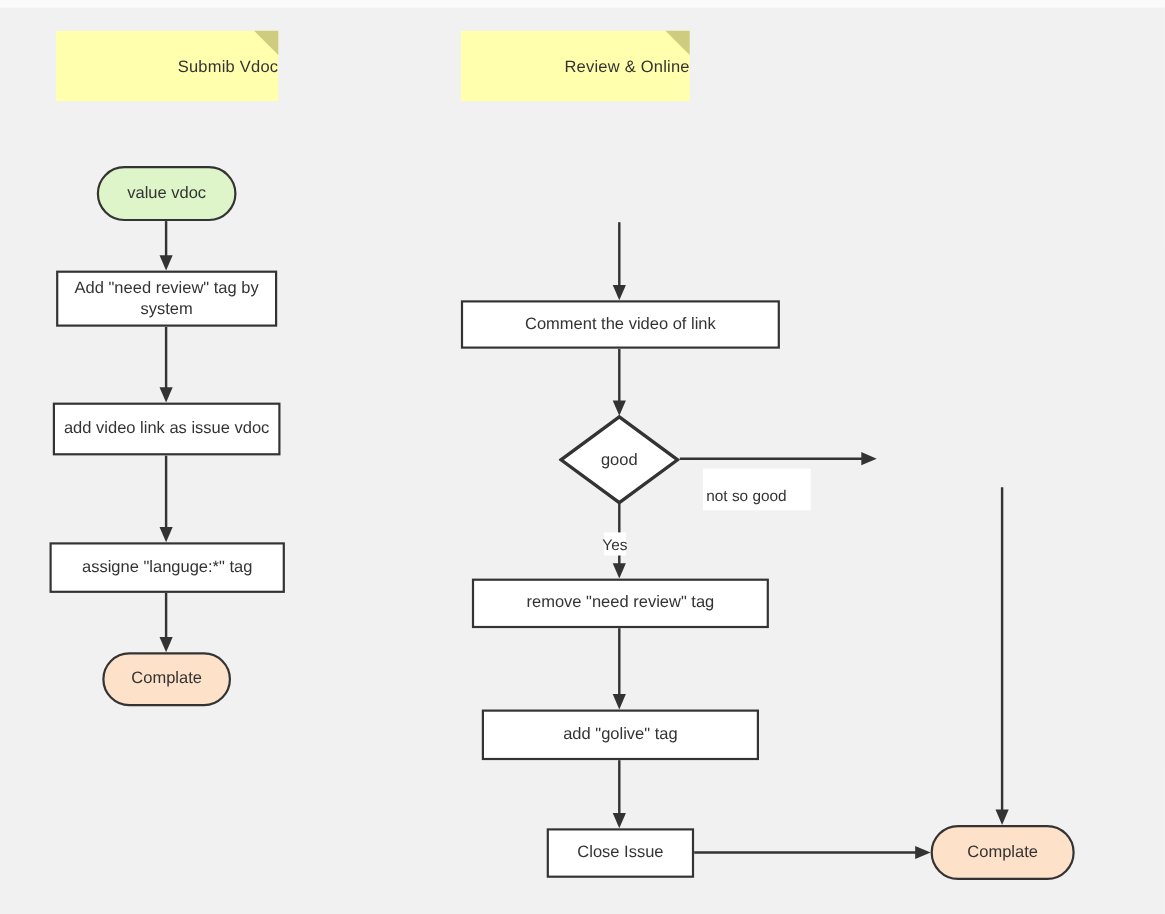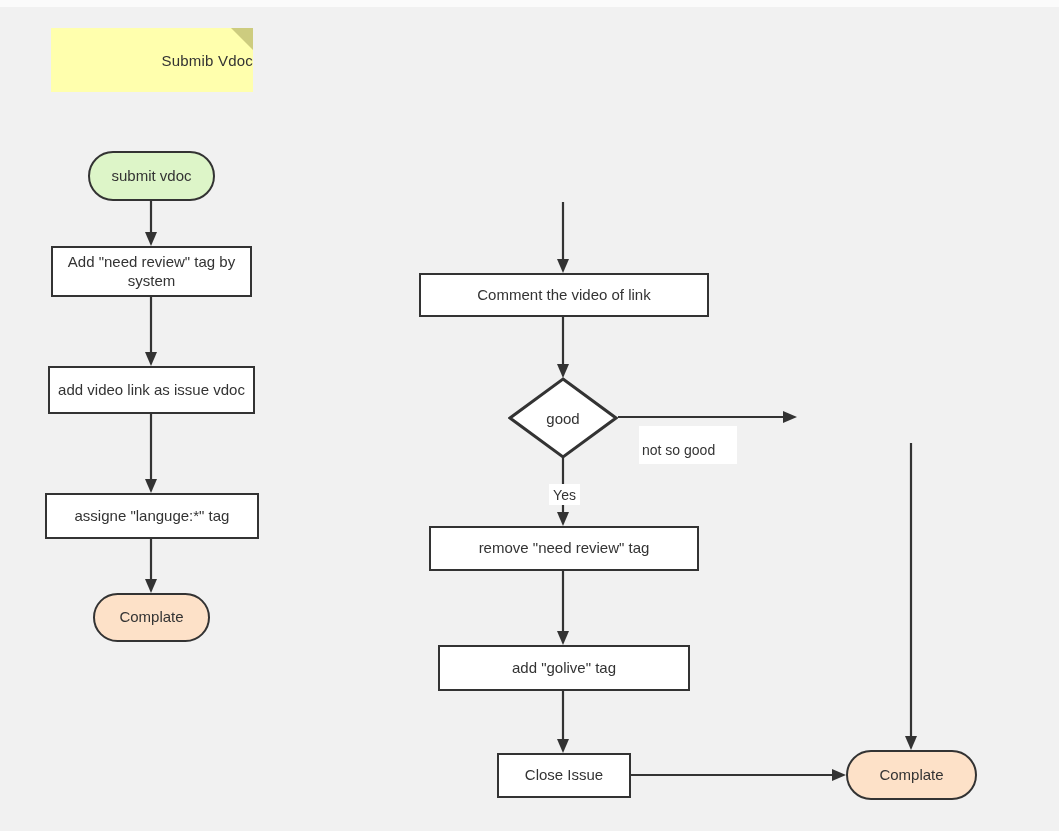--- a/index.html
+++ b/index.html
@@ -158,23 +158,27 @@
 
     <path class="edge-line" d="M911,443 L911,742"></path>
     <polygon class="edge-head" points="911,750 905,736 917,736"></polygon>
   </svg>
 
   <div class="note" style="left:51px; top:28px; width:202px; height:64px;">
     <span class="note-fold"></span>
     <span class="note-label">Submib Vdoc</span>
   </div>
 
+  <div class="note" style="left:419px; top:28px; width:208px; height:64px;">
+    <span class="note-fold"></span>
+    <span class="note-label">Review &amp; Online</span>
+  </div>
 
   <div class="node rounded start" style="left:88px; top:151px; width:127px; height:50px;">
-    <span>submit vdoc</span>
+    <span>value vdoc</span>
   </div>
 
   <div class="node" style="left:51px; top:246px; width:201px; height:51px;">
     <span>Add "need review" tag by system</span>
   </div>
 
   <div class="node" style="left:48px; top:366px; width:207px; height:48px;">
     <span>add video link as issue vdoc</span>
   </div>
 
@@ -208,21 +212,21 @@
   </div>
 
   <div class="node" style="left:497px; top:753px; width:134px; height:45px;">
     <span>Close Issue</span>
   </div>
 
   <div class="node rounded finish" style="left:846px; top:750px; width:131px; height:50px;">
     <span>Complate</span>
   </div>
 
-  <div class="edge-label" style="left:549px; top:484px; width:31px; height:21px;">
+  <div class="edge-label" style="left:549px; top:484px; width:20px; height:21px;">
     <span>Yes</span>
   </div>
 
   <div class="edge-label" style="left:639px; top:426px; width:98px; height:38px; justify-content:flex-start; padding-left:3px; align-items:flex-start; padding-top:16px;">
     <span>not so good</span>
   </div>
 
 </div>
 
 </body></html>

